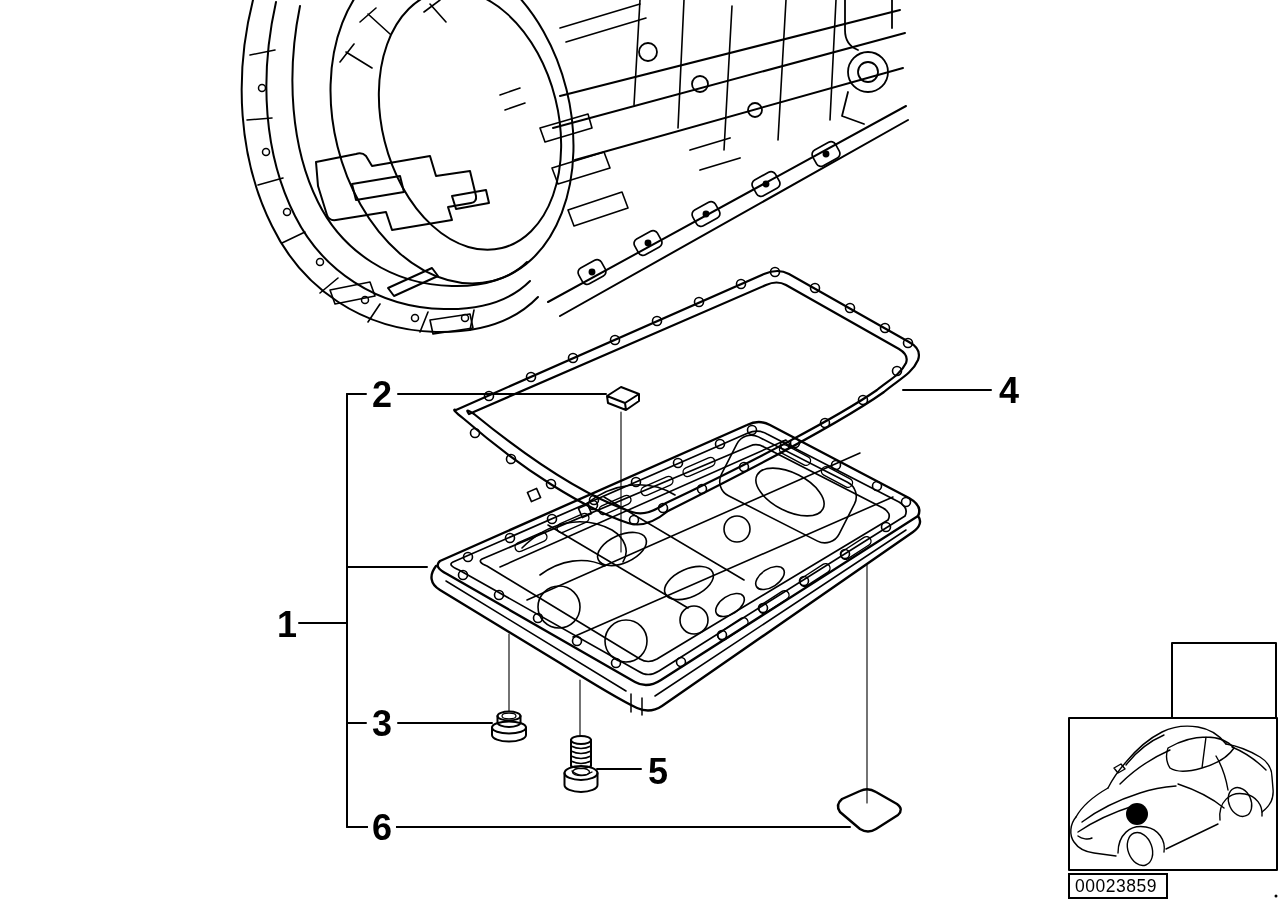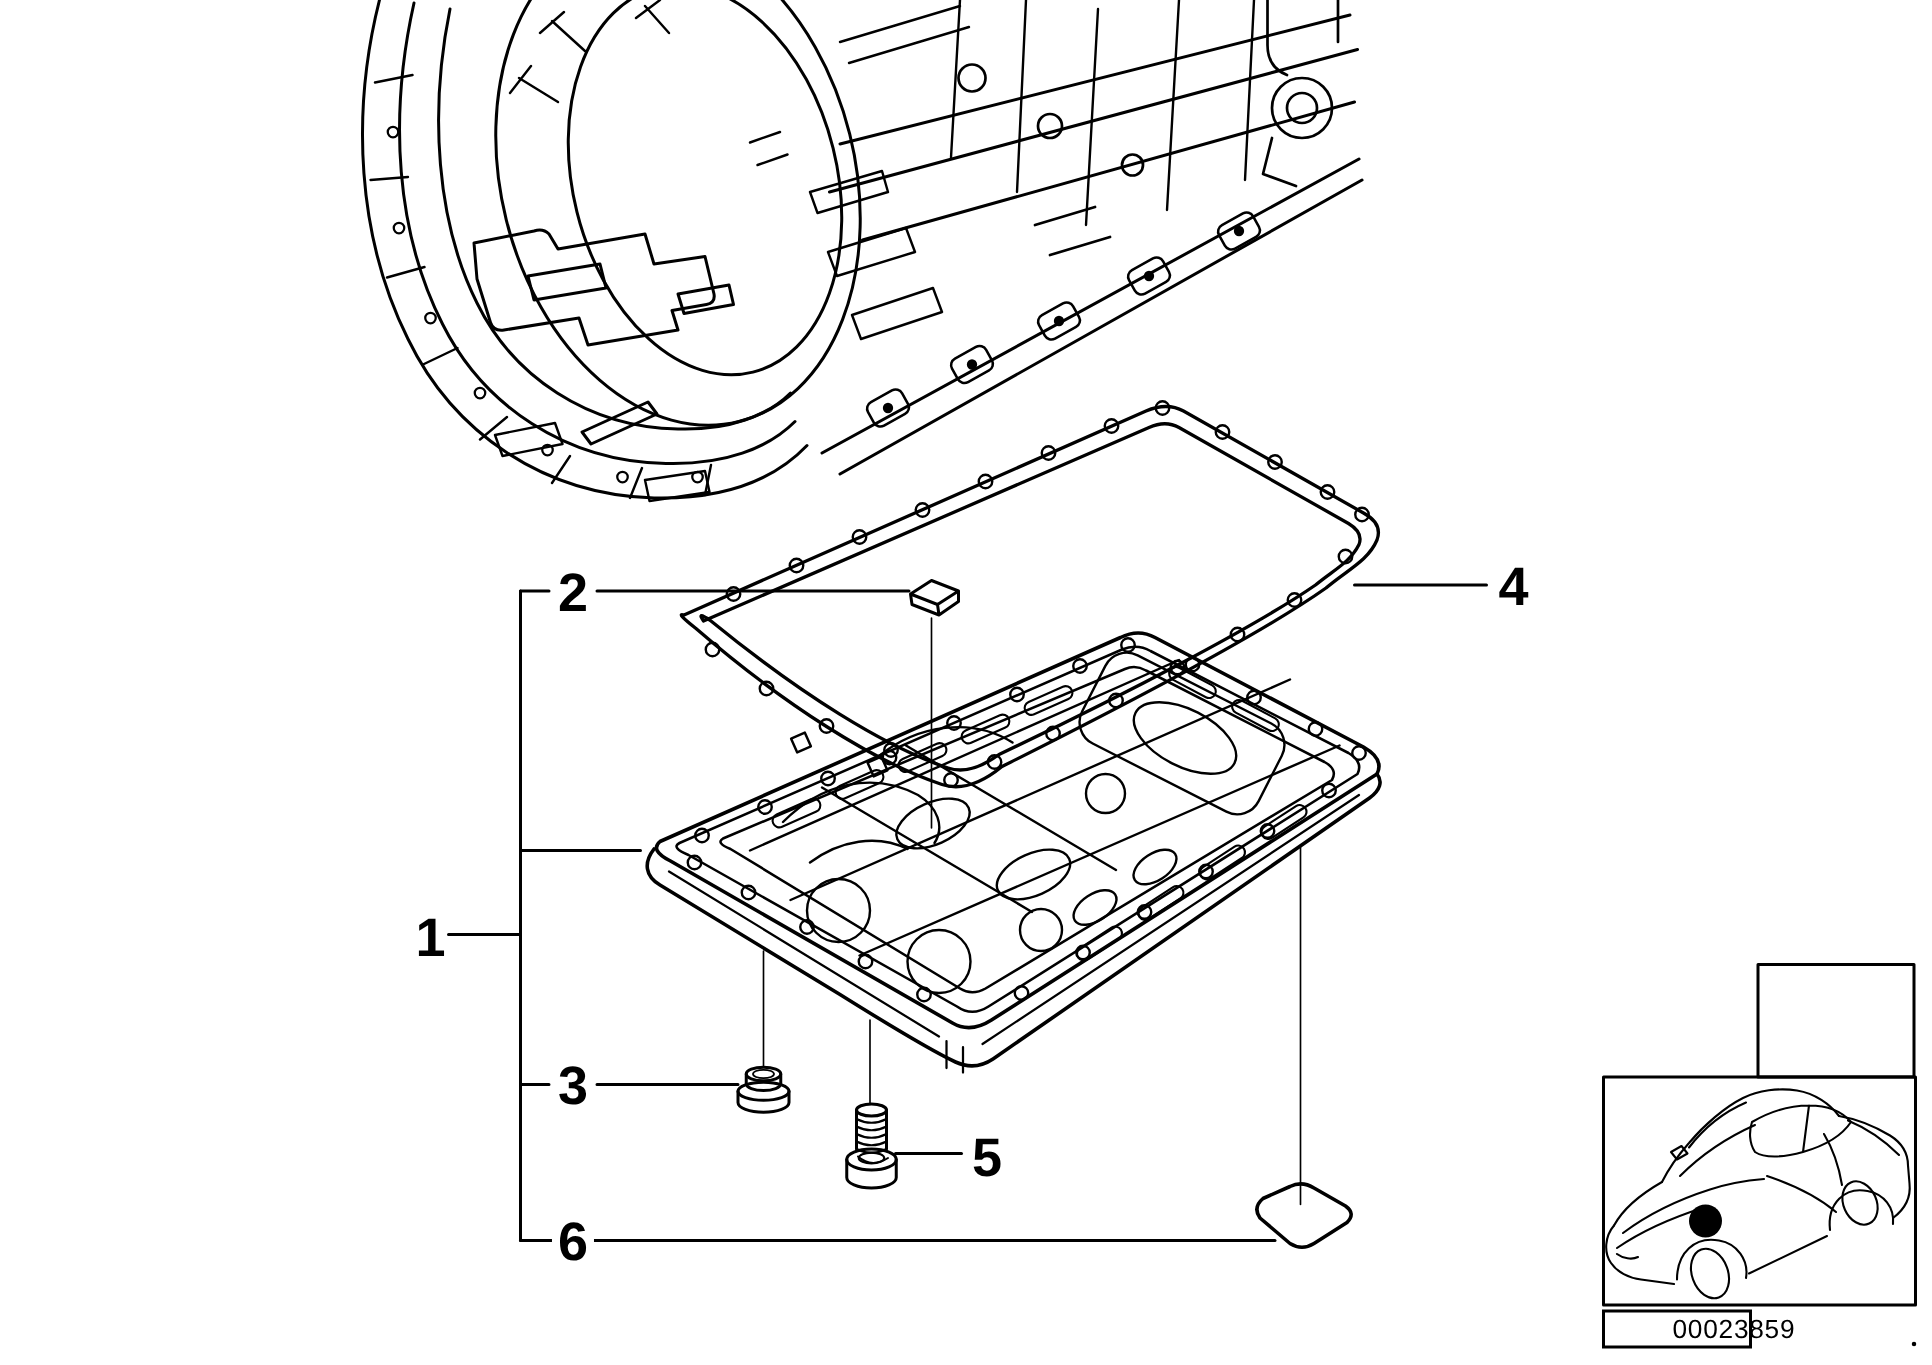--- a/index.html
+++ b/index.html
@@ -8,21 +8,21 @@
   .stage{position:absolute;left:0;top:0;width:1288px;height:910px;}
   svg{position:absolute;left:0;top:0;}
   .callout{position:absolute;transform:translate(-50%,-50%);
            font:700 36px "Liberation Sans",sans-serif;color:#000;
            line-height:1;user-select:none;}
   .callout.on-line{background:#ffffff;padding:0 4px;}
   .pn-box{position:absolute;left:1068px;top:873px;width:100px;height:26px;
           border:2px solid #000;box-sizing:border-box;background:#fff;
           display:flex;align-items:center;}
   .pn-box span{font:400 17.5px "Liberation Sans",sans-serif;color:#000;
-               letter-spacing:.5px;padding-left:5px;margin-left:40px;}
+               letter-spacing:.5px;padding-left:5px;}
 </style>
 </head>
 <body>
 
 <div class="stage">
 
 <svg width="1288" height="910" viewBox="0 0 1288 910" fill="none" stroke="#000" stroke-width="2" stroke-linecap="round" stroke-linejoin="round">
 
   <g>
 

